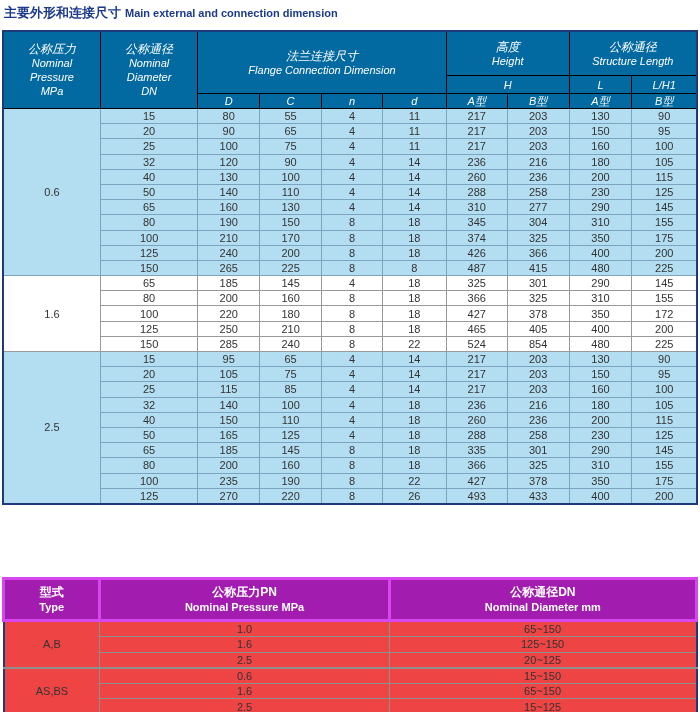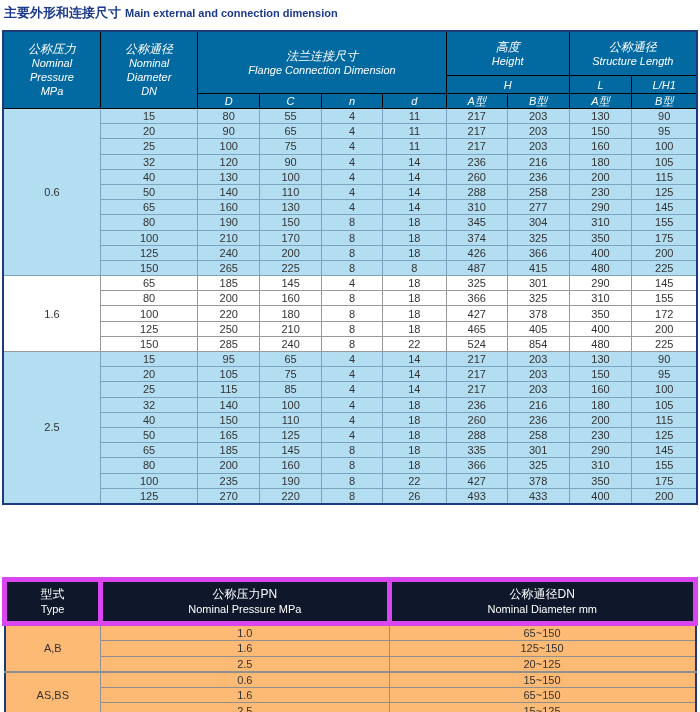--- a/index.html
+++ b/index.html
@@ -32,27 +32,27 @@
   #main-table tbody td{
     height:14.2px;line-height:14px;font-size:11px;color:#333333;
     border:1px solid #7ca3bf;background:#b3ddf1;
   }
   #main-table tbody tr.white td{background:#ffffff;border-color:#999999;}
   #main-table tbody td.group{font-size:11px;}
 
   
   #type-table{top:577px;width:696px;border:2px solid #1d3b7a;}
   #type-table thead th{
-    background:#0f172a;color:#ffffff;font-weight:normal;height:39px;
-    border:5px solid #d946ef;font-size:11px;line-height:15px;
+    background:#a21caf;color:#ffffff;font-weight:bold;height:39px;
+    border:3px solid #d946ef;font-size:11px;line-height:15px;
   }
   #type-table thead .cn{font-size:12px;}
   #type-table tbody td{
     height:14.3px;line-height:14px;font-size:11px;color:#333333;
-    border:1px solid #8f8f8f;background:#fdba74;
+    border:1px solid #8f8f8f;background:#ef4444;
   }
   #type-table tbody tr.group-start td{border-top:2px solid #8f8f8f;}
 </style>
 </head>
 <body>
 
 <div class="page-title">
   <span class="cn">主要外形和连接尺寸</span><span class="en">Main external and connection  dimension</span>
 </div>
 

